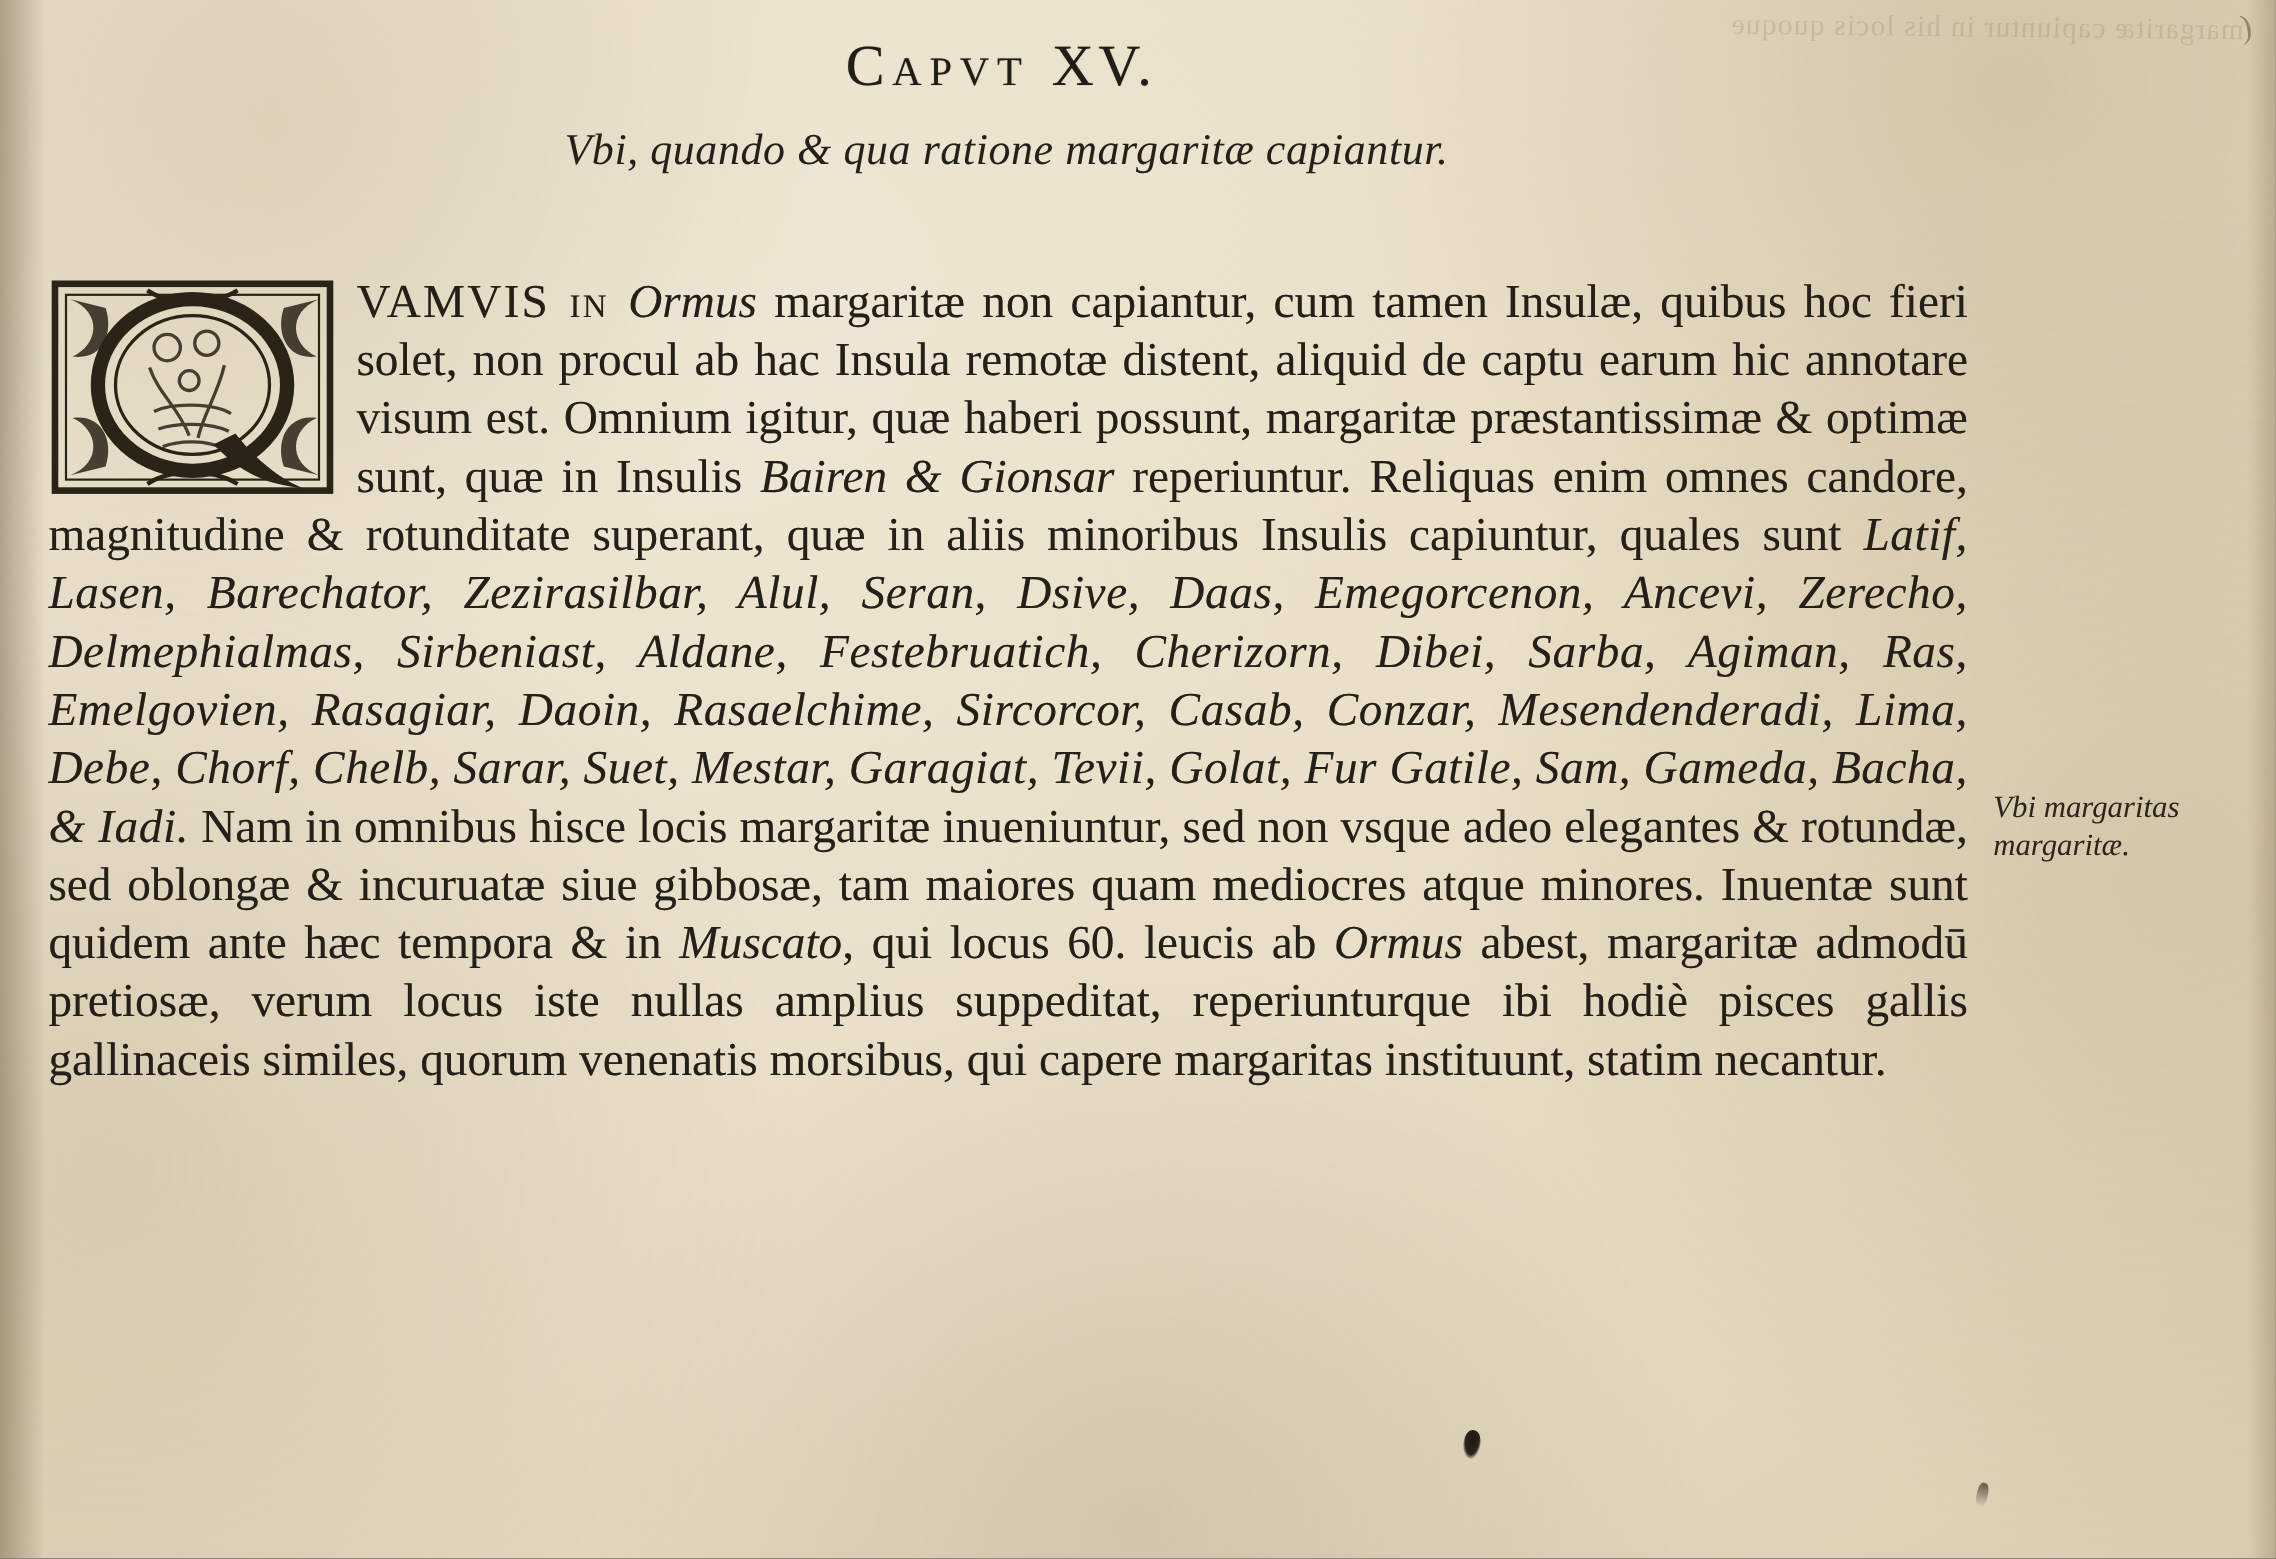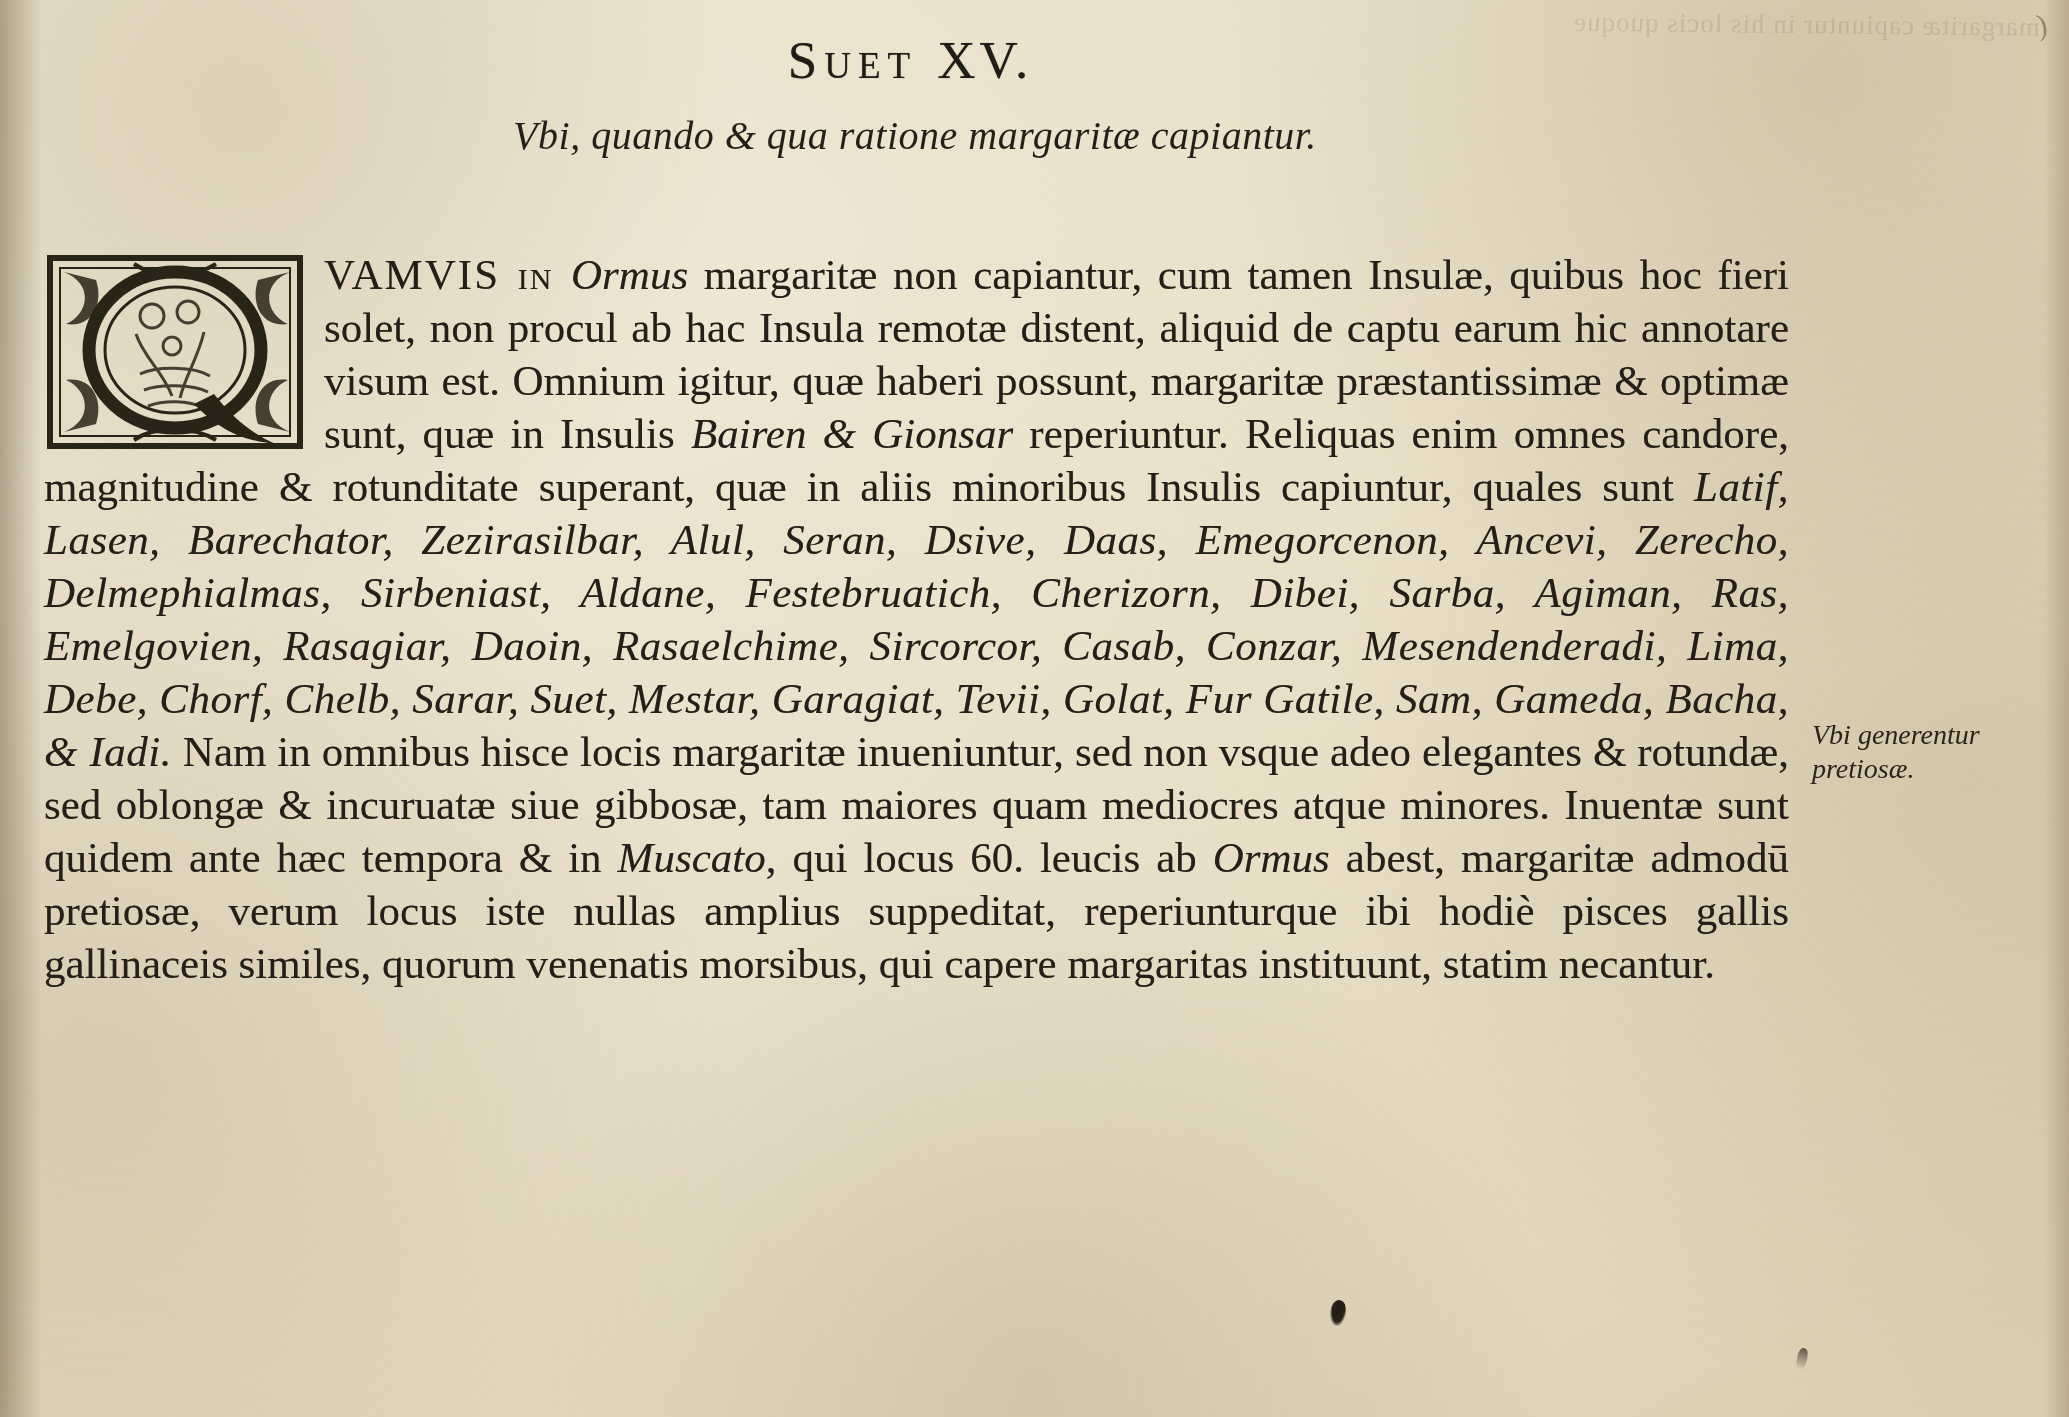--- a/index.html
+++ b/index.html
@@ -170,21 +170,21 @@
 
 <div id="page">
 
   <div id="gutter"></div>
   <div id="edge-right"></div>
   <div id="bleed">margaritæ capiuntur in his locis quoque</div>
 
   <div id="content">
 
     <div class="chapter-head">
-      <span>Suet</span>
+      <span>Capvt</span>
       <span class="num">XV.</span>
     </div>
 
     <div class="subtitle">Vbi, quando &amp; qua ratione margaritæ capiantur.</div>
 
     <div class="body">
       <div class="initial">
         <svg width="268" height="205" viewBox="0 0 268 205">
           <rect x="6" y="4" width="250" height="188" fill="none" stroke="#2a2318" stroke-width="6"></rect>
           <rect x="16" y="14" width="230" height="168" fill="none" stroke="#2a2318" stroke-width="2"></rect>
@@ -209,19 +209,19 @@
             <path d="M96,120 C112,112 150,112 166,122"></path>
             <path d="M100,136 C116,130 148,130 164,138"></path>
             <path d="M104,152 C120,146 144,146 160,154"></path>
           </g>
         </svg>
       </div>
 
       <p><span class="smallcaps">VAMVIS in </span><span class="it">Ormus</span><span> margaritæ non capiantur, cum tamen Insulæ, quibus hoc fieri solet, non procul ab hac Insula remotæ distent, aliquid de captu earum hic annotare visum est. Omnium igitur, quæ haberi possunt, margaritæ præstantissimæ &amp; optimæ sunt, quæ in Insulis </span><span class="it">Bairen &amp; Gionsar</span><span> reperiuntur. Reliquas enim omnes candore, magnitudine &amp; rotunditate superant, quæ in aliis minoribus Insulis capiuntur, quales sunt </span><span class="placenames">Latif, Lasen, Barechator, Zezirasilbar, Alul, Seran, Dsive, Daas, Emegorcenon, Ancevi, Zerecho, Delmephialmas, Sirbeniast, Aldane, Festebruatich, Cherizorn, Dibei, Sarba, Agiman, Ras, Emelgovien, Rasagiar, Daoin, Rasaelchime, Sircorcor, Casab, Conzar, Mesendenderadi, Lima, Debe, Chorf, Chelb, Sarar, Suet, Mestar, Garagiat, Tevii, Golat, Fur Gatile, Sam, Gameda, Bacha, &amp; Iadi.</span><span> Nam in omnibus hisce locis margaritæ inueniuntur, sed non vsque adeo elegantes &amp; rotundæ, sed oblongæ &amp; incuruatæ siue gibbosæ, tam maiores quam mediocres atque minores. Inuentæ sunt quidem ante hæc tempora &amp; in </span><span class="it">Muscato</span><span>, qui locus 60. leucis ab </span><span class="it">Ormus</span><span> abest, margaritæ admodū pretiosæ, verum locus iste nullas amplius suppeditat, reperiunturque ibi hodiè pisces gallis gallinaceis similes, quorum venenatis morsibus, qui capere margaritas instituunt, statim necantur.</span></p>
     </div>
 
-    <div class="marginal">Vbi generentur pretiosæ.</div>
+    <div class="marginal">Vbi margaritas margaritæ.</div>
 
     <div class="blot"></div>
     <div class="blot2"></div>
     <div class="corner-mark">)</div>
   </div>
 </div>
 
 </body></html>

